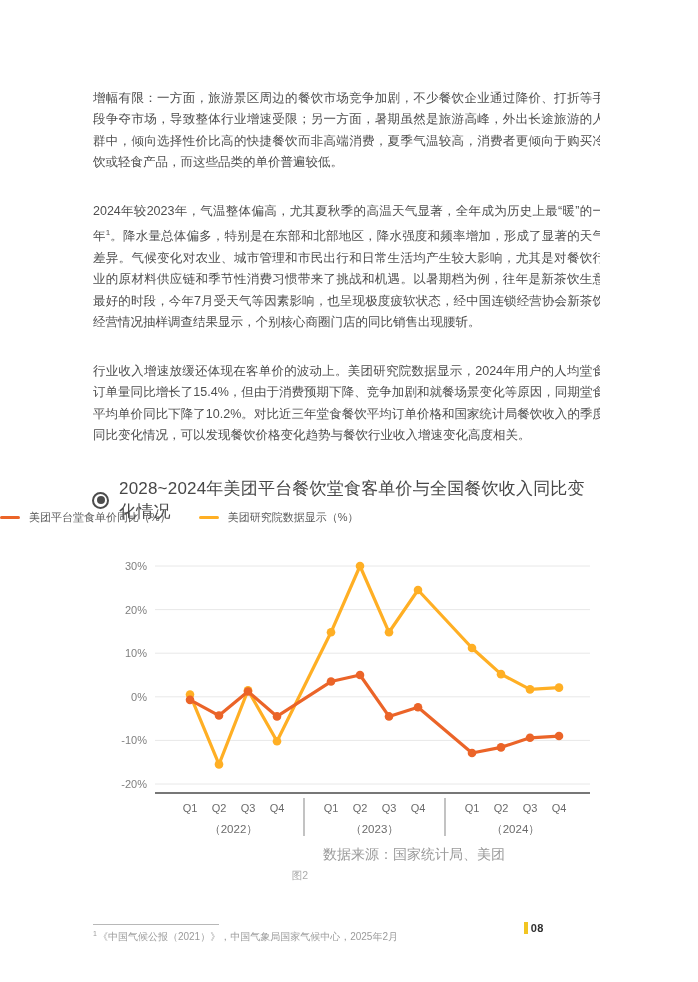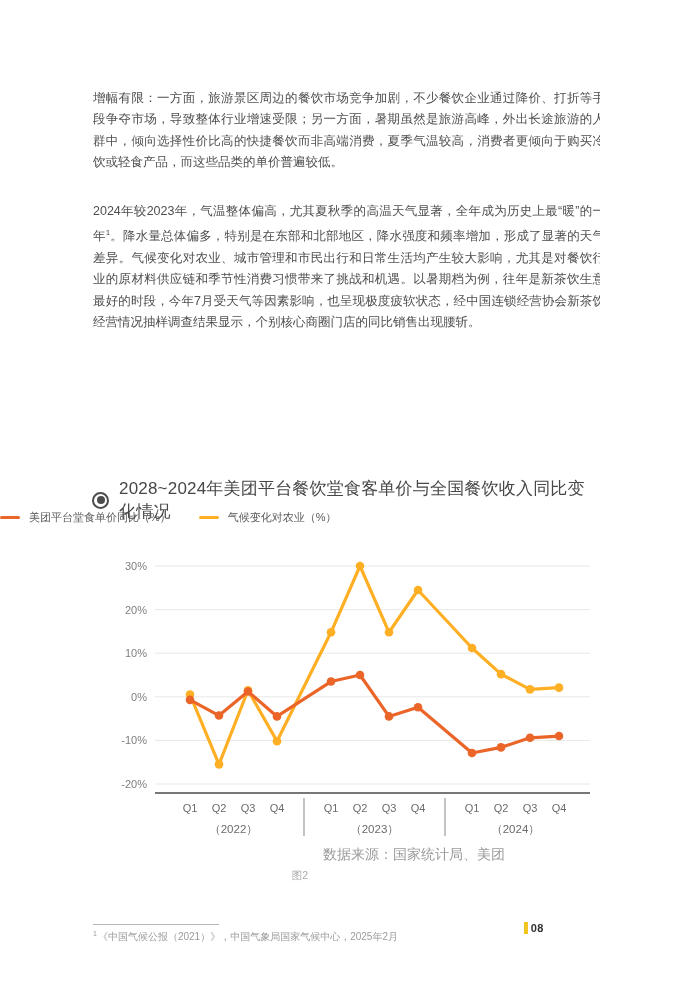--- a/index.html
+++ b/index.html
@@ -37,34 +37,35 @@
 </style>
 </head>
 <body>
 
 <div class="page">
 
   <p class="para" style="top:88px">增幅有限：一方面，旅游景区周边的餐饮市场竞争加剧，不少餐饮企业通过降价、打折等手段争夺市场，导致整体行业增速受限；另一方面，暑期虽然是旅游高峰，外出长途旅游的人群中，倾向选择性价比高的快捷餐饮而非高端消费，夏季气温较高，消费者更倾向于购买冷饮或轻食产品，而这些品类的单价普遍较低。</p>
 
   <p class="para" style="top:201px"><span>2024年较2023年，气温整体偏高，尤其夏秋季的高温天气显著，全年成为历史上最“暖”的一年</span><sup>1</sup><span>。降水量总体偏多，特别是在东部和北部地区，降水强度和频率增加，形成了显著的天气差异。气候变化对农业、城市管理和市民出行和日常生活均产生较大影响，尤其是对餐饮行业的原材料供应链和季节性消费习惯带来了挑战和机遇。以暑期档为例，往年是新茶饮生意最好的时段，今年7月受天气等因素影响，也呈现极度疲软状态，经中国连锁经营协会新茶饮经营情况抽样调查结果显示，个别核心商圈门店的同比销售出现腰斩。</span></p>
 
+  <p class="para" style="top:361px">行业收入增速放缓还体现在客单价的波动上。美团研究院数据显示，2024年用户的人均堂食订单量同比增长了15.4%，但由于消费预期下降、竞争加剧和就餐场景变化等原因，同期堂食平均单价同比下降了10.2%。对比近三年堂食餐饮平均订单价格和国家统计局餐饮收入的季度同比变化情况，可以发现餐饮价格变化趋势与餐饮行业收入增速变化高度相关。</p>
 
   <div class="chart-title-row">
     <span class="bullet"></span>
     <h2 class="chart-title">2028~2024年美团平台餐饮堂食客单价与全国餐饮收入同比变化情况</h2>
   </div>
 
   <div class="legend">
     <span class="legend-item">
       <span class="dash" style="background: rgb(235, 100, 40);"></span>
       <span class="legend-label">美团平台堂食单价同比（%）</span>
     </span>
     <span class="legend-item">
       <span class="dash" style="background: rgb(255, 175, 36);"></span>
-      <span class="legend-label">气候变化对农业（%）</span>
+      <span class="legend-label">美团研究院数据显示（%）</span>
     </span>
   </div>
 
   <svg id="chart-svg" width="497" height="290" viewBox="0 0 497 290">
       <line x1="55" y1="13" x2="490" y2="13" stroke="#e8e8e8" stroke-width="1"></line>
       <text x="47" y="17" text-anchor="end" fill="#7f7f7f" font-size="11">30%</text>
       <line x1="55" y1="56.6" x2="490" y2="56.6" stroke="#e8e8e8" stroke-width="1"></line>
       <text x="47" y="60.6" text-anchor="end" fill="#7f7f7f" font-size="11">20%</text>
       <line x1="55" y1="100.2" x2="490" y2="100.2" stroke="#e8e8e8" stroke-width="1"></line>
       <text x="47" y="104.2" text-anchor="end" fill="#7f7f7f" font-size="11">10%</text>

